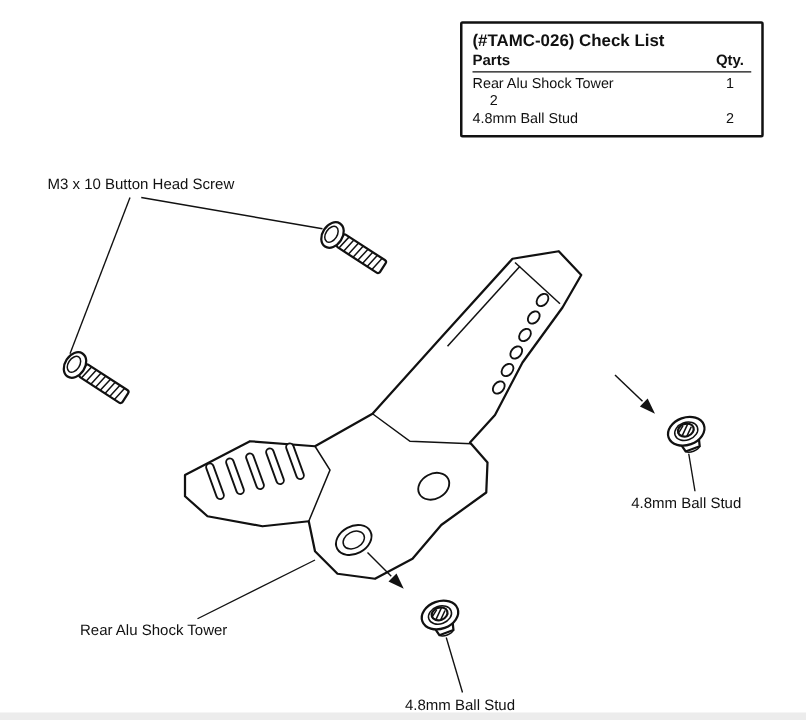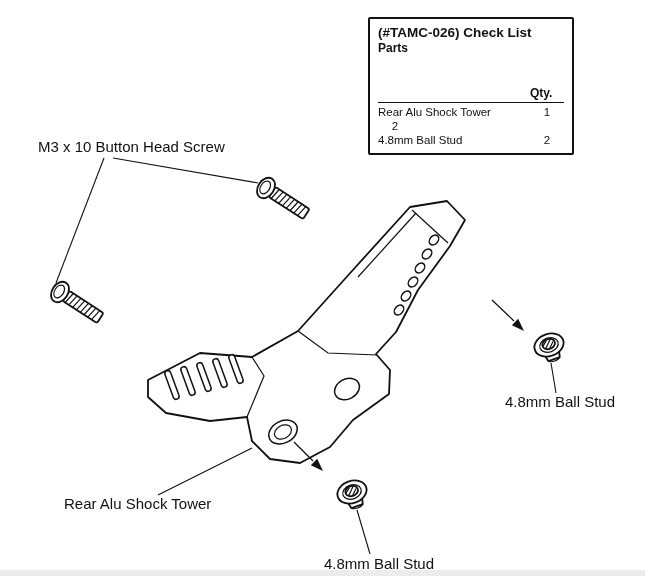--- a/index.html
+++ b/index.html
@@ -2,34 +2,34 @@
 <html><head>
 <meta charset="utf-8">
 <style>
   html,body{margin:0;padding:0;background:#fff;}
   .page{
     position:relative;width:645px;height:576px;background:#ffffff;
     font-family:"Liberation Sans",sans-serif;color:#111;overflow:hidden;
   }
   
   .checklist{
-    position:absolute;left:368px;top:17px;width:206px;
+    position:absolute;left:368px;top:17px;width:243px;
     border:2px solid #111;border-radius:2px;background:#fff;
     padding:5px 8px 6px 8px;box-sizing:border-box;
   }
   .checklist .title{font-size:13.5px;font-weight:bold;line-height:17px;}
   .chead{display:flex;font-size:12px;font-weight:bold;line-height:15px;
     border-bottom:1px solid #111;padding-bottom:1px;margin-bottom:2px;}
   .chead .c1{flex:1;}
-  .chead .c2{width:34px;text-align:left;margin-top:45px;}
+  .chead .c2{width:34px;text-align:center;}
   .crow{display:flex;font-size:11.5px;line-height:14px;}
   .crow .c1{flex:1;}
   .crow .c2{width:34px;text-align:center;}
   
-  .dlabel{position:absolute;font-size:15px;line-height:14px;white-space:nowrap;color:#111;}
+  .dlabel{position:absolute;font-size:12px;line-height:14px;white-space:nowrap;color:#111;}
   .lbl-screw{left:38px;top:140px;}
   .lbl-stud-right{left:505px;top:395px;}
   .lbl-tower{left:64px;top:497px;}
   .lbl-stud-bottom{left:324px;top:557px;}
   svg{position:absolute;left:0;top:0;}
   .thin{fill:none;stroke:#111;stroke-width:1.2;}
   .leader{fill:none;stroke:#111;stroke-width:1.1;}
   .wfill{fill:#fff;stroke:#111;stroke-width:1.8;stroke-linejoin:round;}
   .hole{fill:#fff;stroke:#111;stroke-width:1.5;}
   .ah{fill:#111;stroke:none;}

